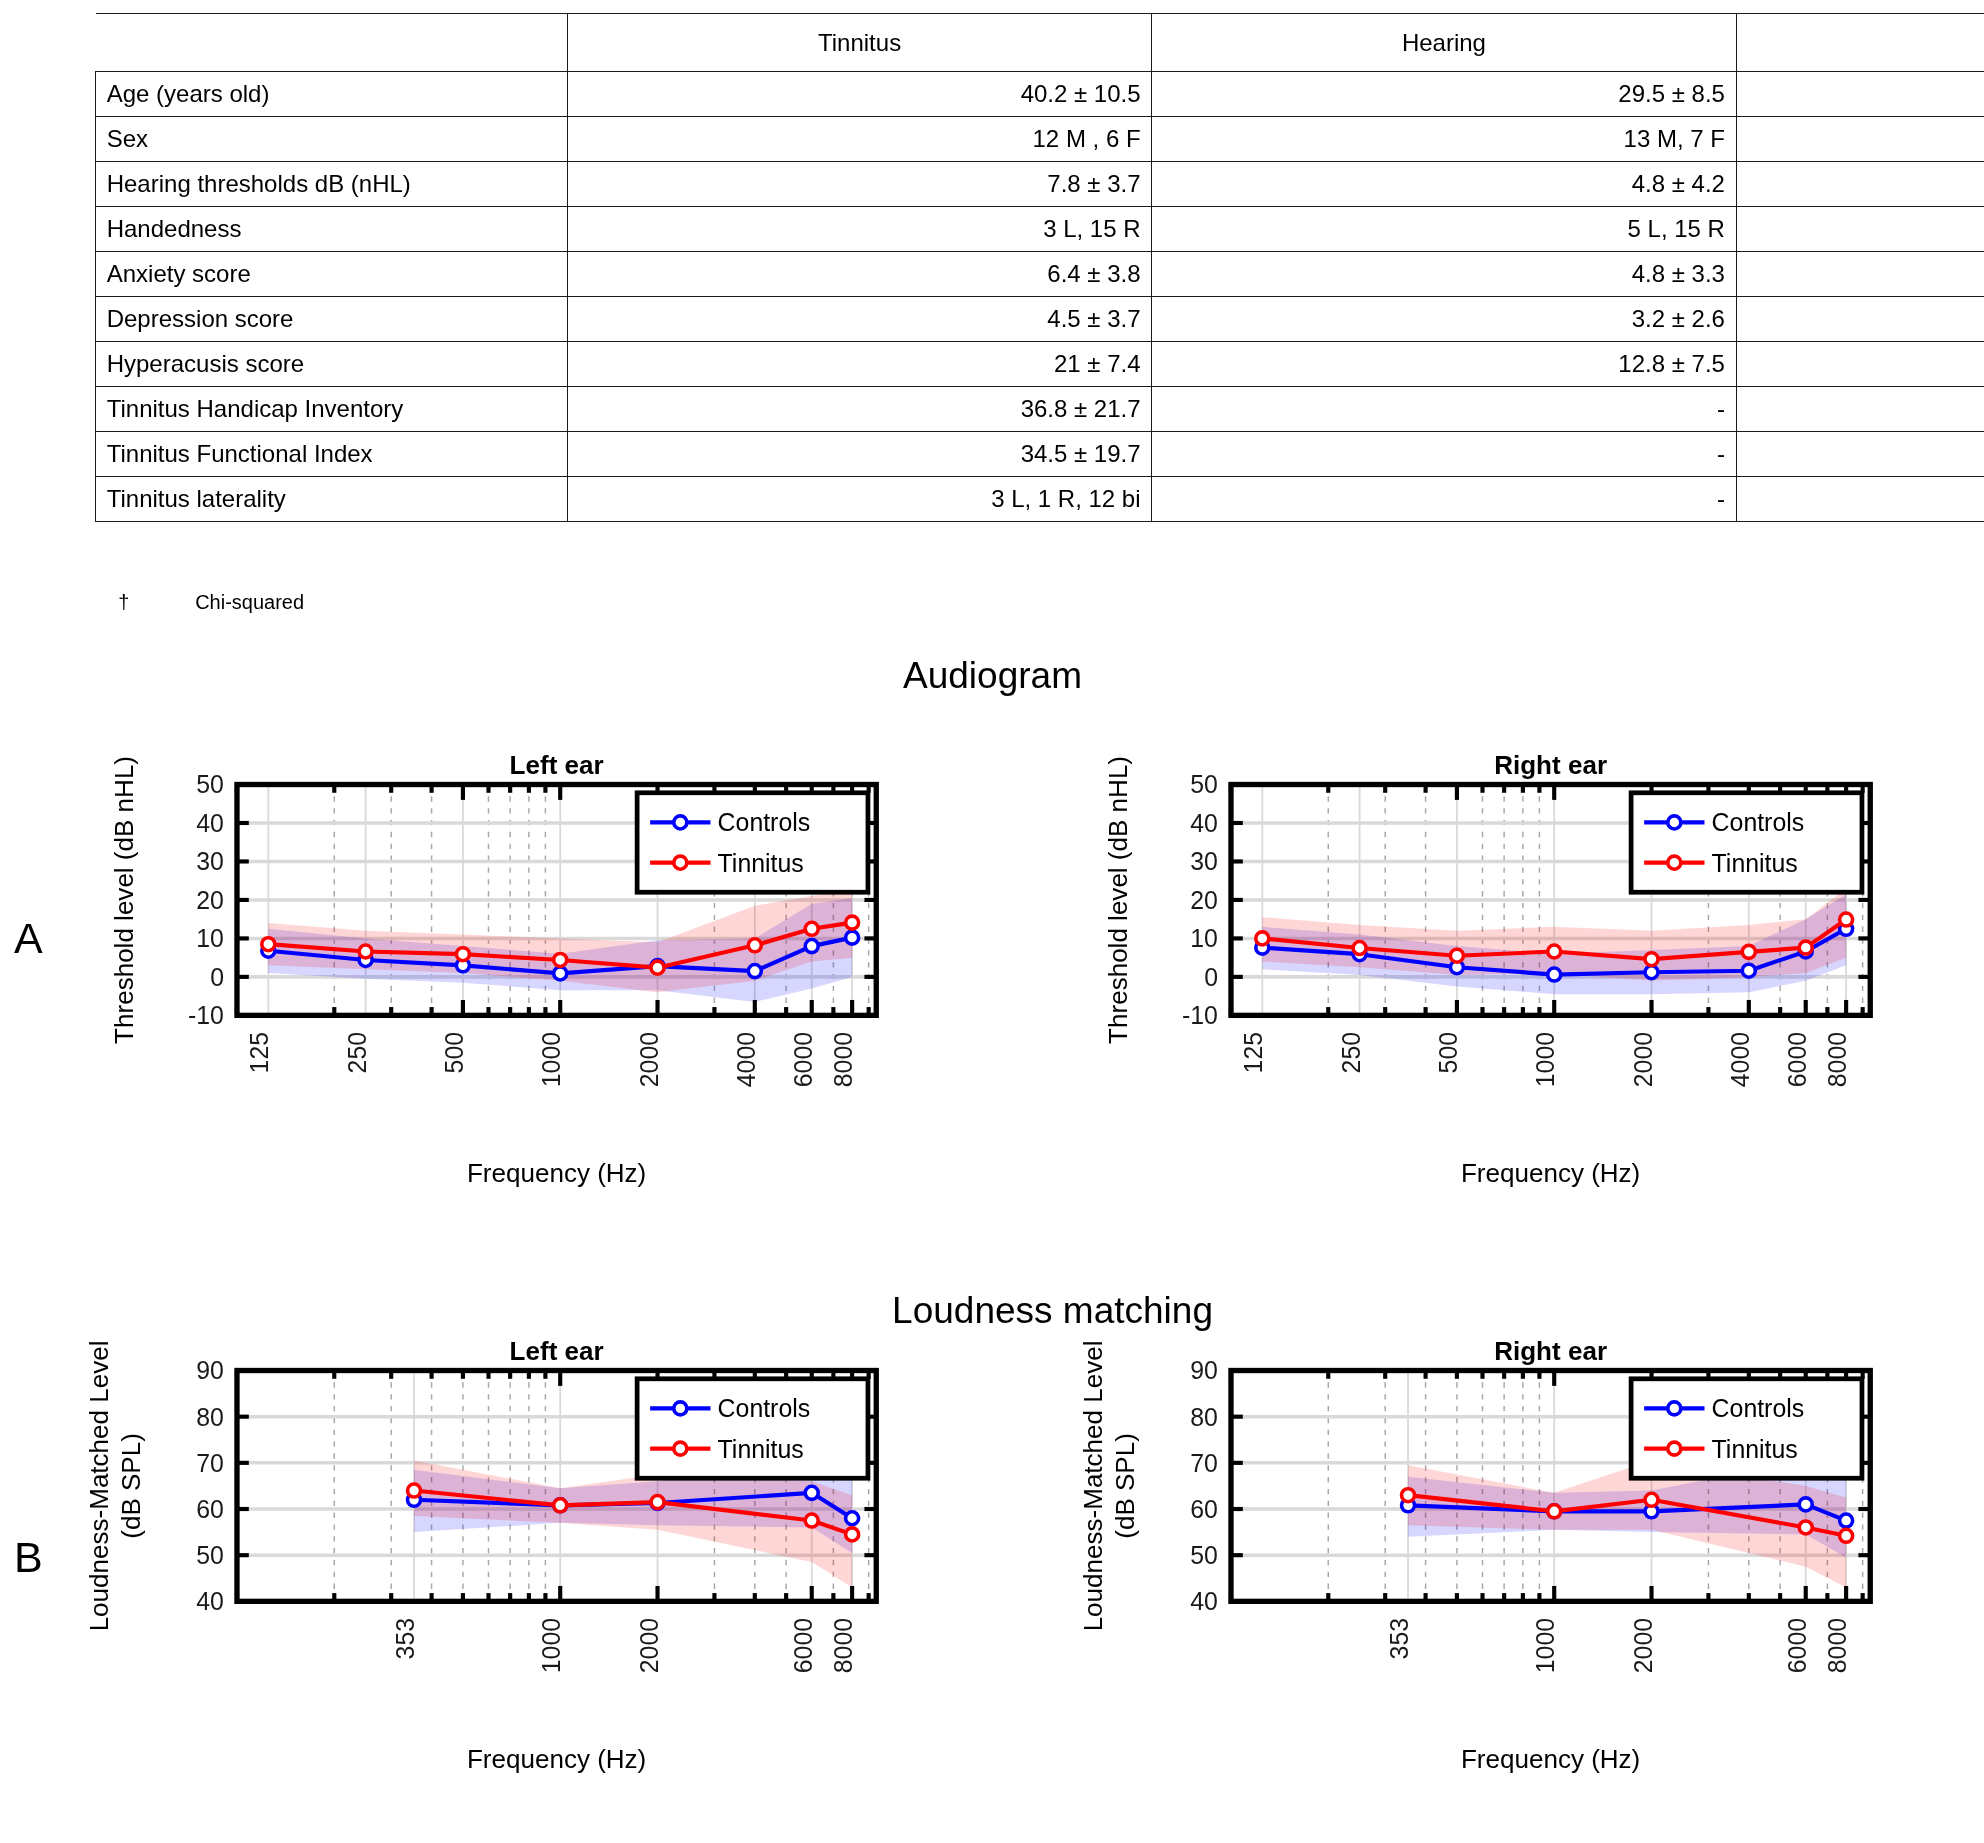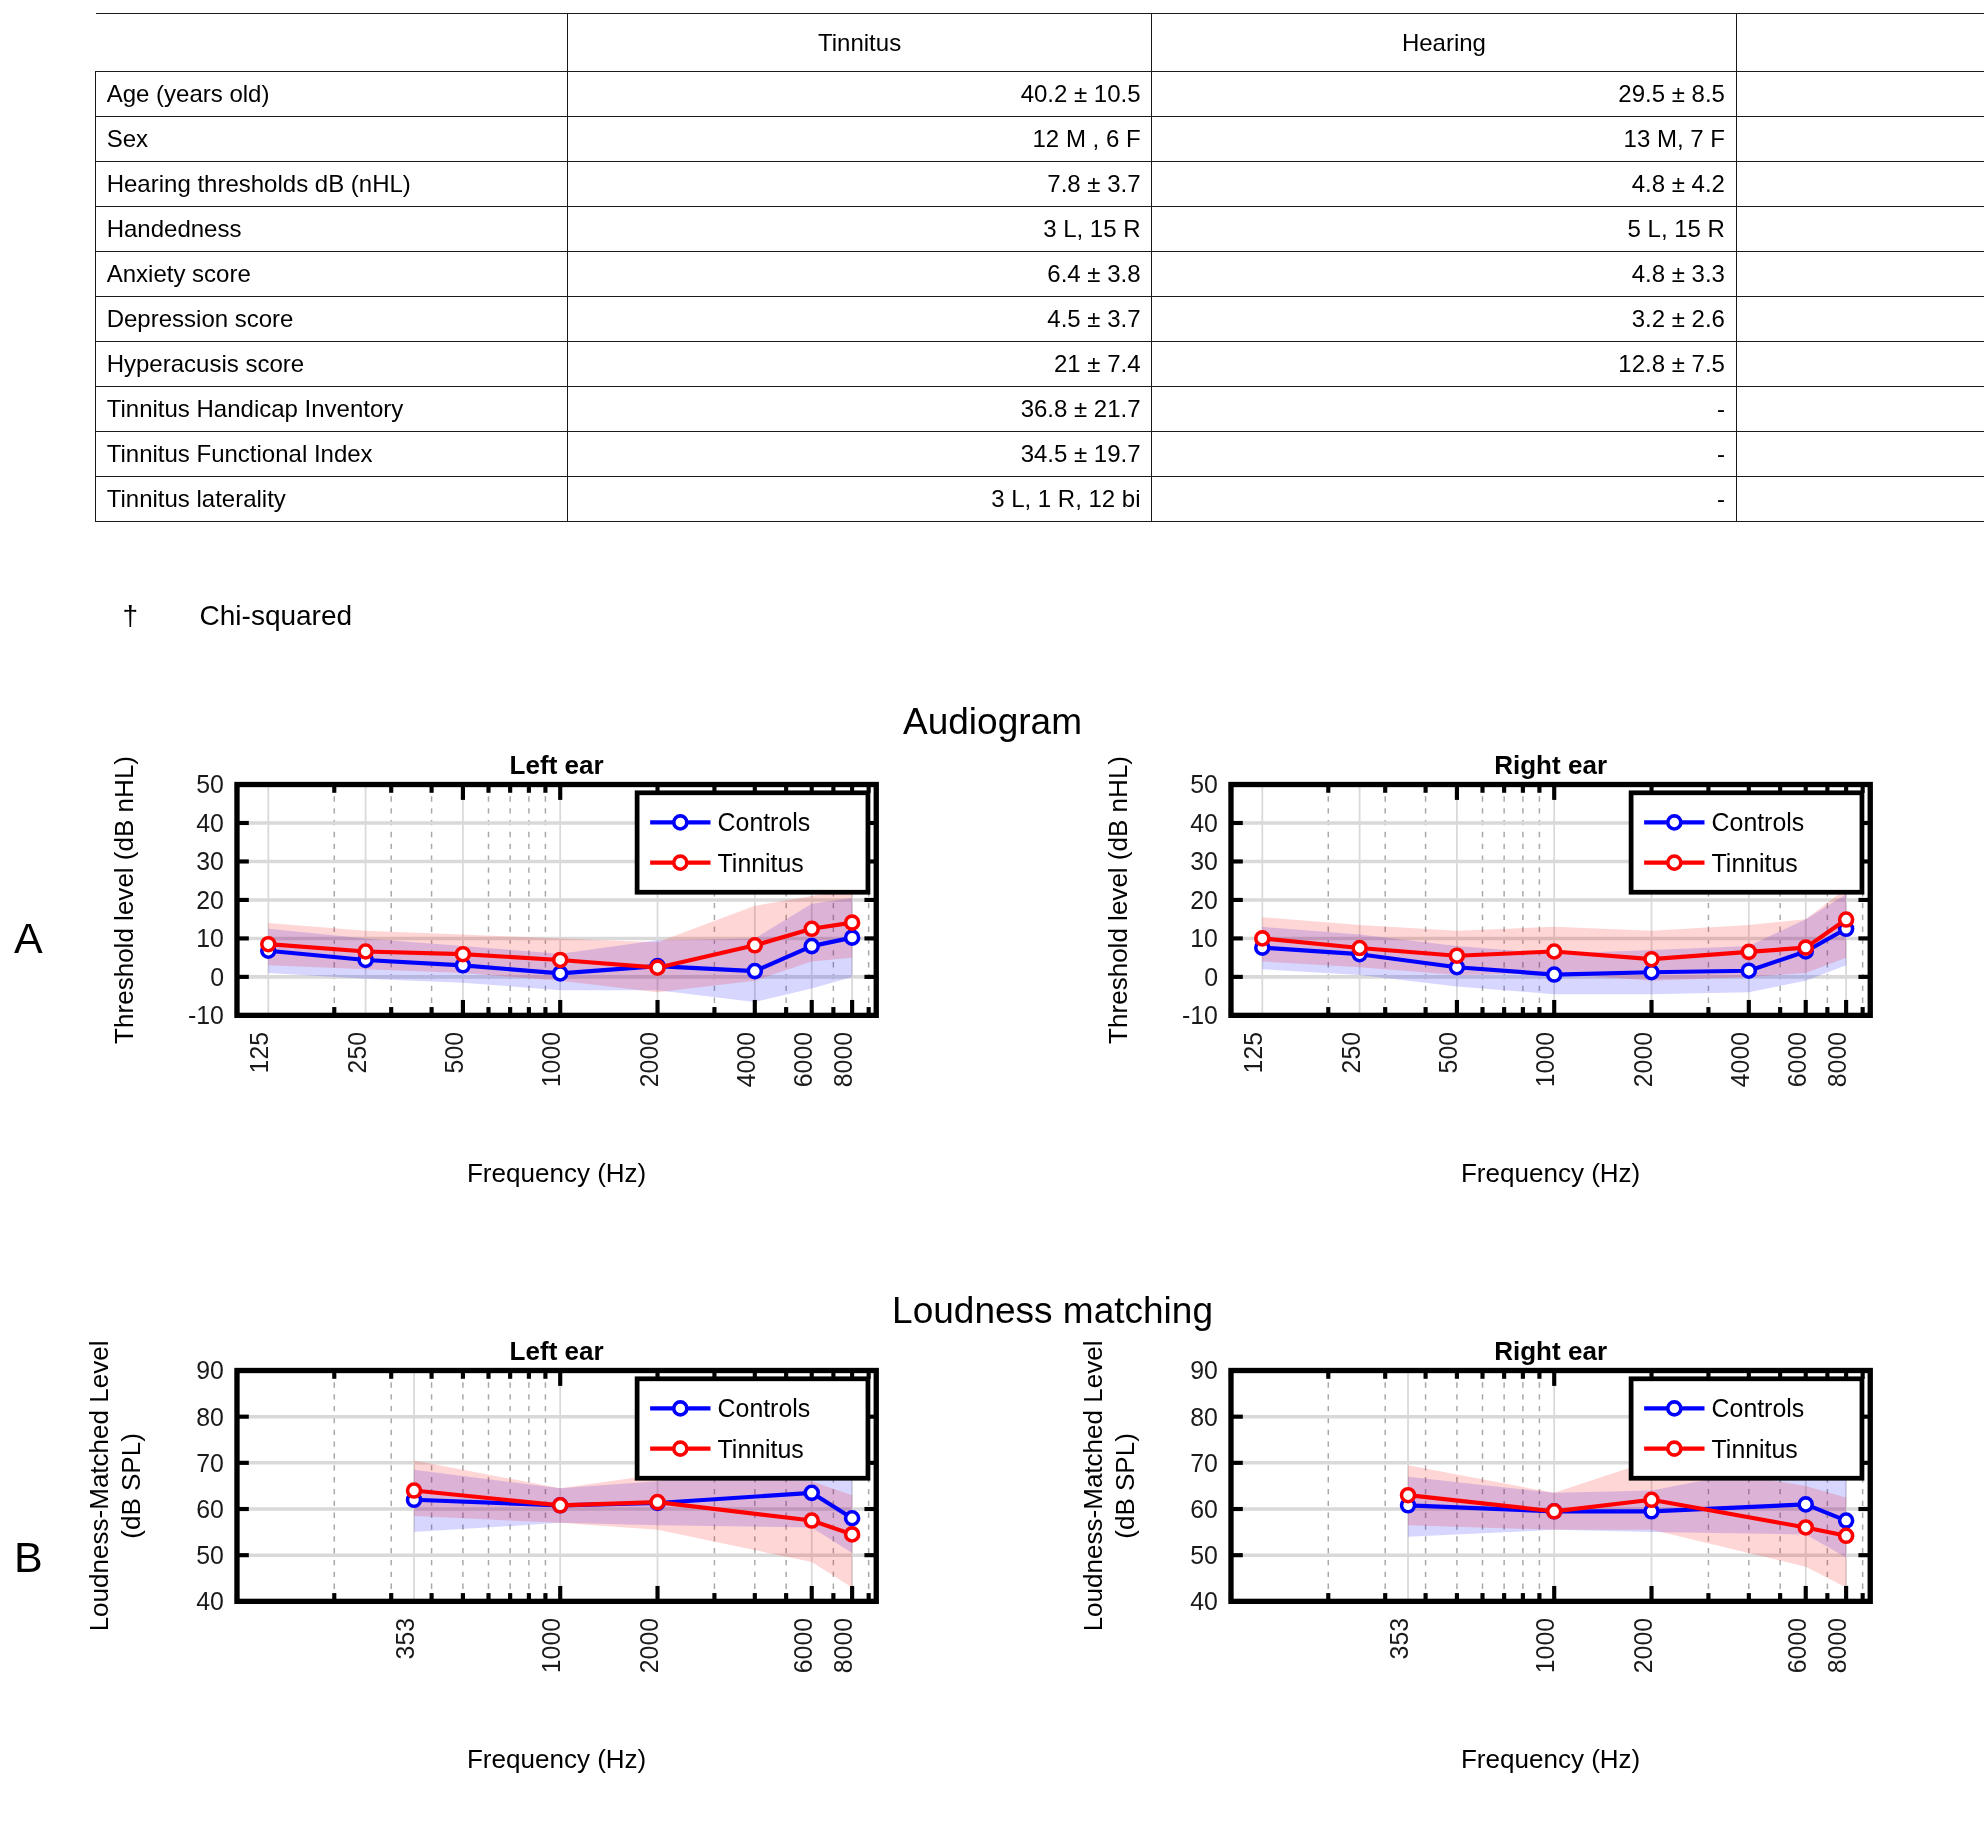--- a/index.html
+++ b/index.html
@@ -10,21 +10,21 @@
   table.demo{border-collapse:collapse;width:100%;table-layout:fixed;}
   table.demo td,table.demo th{border:1.8px solid #1a1a1a;padding:0 10.7px;font-size:24px;font-weight:400;height:44px;vertical-align:middle;background:#fff;}
   table.demo th{font-weight:400;text-align:center;height:57px;}
   table.demo th.corner{border-left:none;}
   .col-label{width:450px;text-align:left;}
   .col-val{width:562px;}
   .num{text-align:right;}
   .ital{font-style:italic;font-weight:700;}
   .lbl-bold{font-weight:400;}
   .lbl-rest{font-weight:400;}
-  #footnote{position:absolute;left:107px;top:568px;font-size:28px;white-space:pre;}
+  #footnote{position:absolute;left:107px;top:568px;font-size:20px;white-space:pre;}
   #footnote .dag{display:inline-block;width:77px;}
 
   
   .section-title{position:absolute;font-size:37px;font-weight:400;text-align:center;}
   .panel-letter{position:absolute;font-size:43px;font-weight:400;}
   .chartbox{position:absolute;}
   svg{display:block;overflow:visible;}
   .axis-title{font-size:44px;font-family:"Liberation Sans",sans-serif;fill:#000;}
   .tick-lbl{font-size:42px;font-family:"Liberation Sans",sans-serif;fill:#1a1a1a;}
   .subplot-title{font-size:44px;font-weight:700;font-family:"Liberation Sans",sans-serif;fill:#000;}
@@ -106,21 +106,21 @@
           <td class="col-val num"></td>
         </tr>
       </tbody>
   </table>
 </div>
 
 <div id="footnote">
   <span class="dag">†</span><span>Chi-squared</span>
 </div>
 
-<div class="section-title" style="left:815px;top:701px;width:355px;">Audiogram</div>
+<div class="section-title" style="left:815px;top:655px;width:355px;">Audiogram</div>
 <div class="panel-letter" style="left:14px;top:914px;">A</div>
 
 <div class="chartbox" id="chart-audiogram-left" style="left:89px;top:743px;">
     <svg width="805" height="450" viewBox="0 0 1360 760">
       <text x="790" y="52" text-anchor="middle" class="subplot-title">Left ear</text>
       <rect x="250" y="70" width="1080" height="390" fill="#fff"></rect>
       <line x1="250" y1="70" x2="250" y2="460" stroke="#9a9a9a" stroke-width="2.5" stroke-dasharray="9 11" opacity="0.85"></line>
       <line x1="414.38717445030284" y1="70" x2="414.38717445030284" y2="460" stroke="#9a9a9a" stroke-width="2.5" stroke-dasharray="9 11" opacity="0.85"></line>
       <line x1="510.547507103237" y1="70" x2="510.547507103237" y2="460" stroke="#9a9a9a" stroke-width="2.5" stroke-dasharray="9 11" opacity="0.85"></line>
       <line x1="578.7743489006057" y1="70" x2="578.7743489006057" y2="460" stroke="#9a9a9a" stroke-width="2.5" stroke-dasharray="9 11" opacity="0.85"></line>

